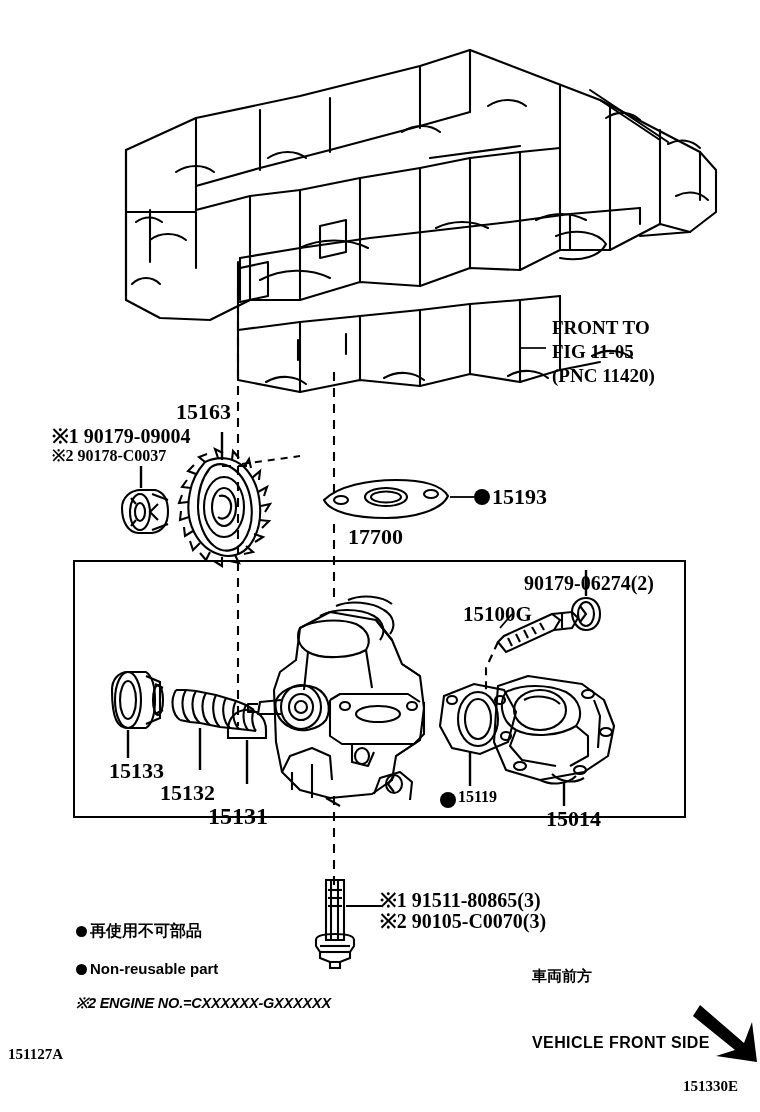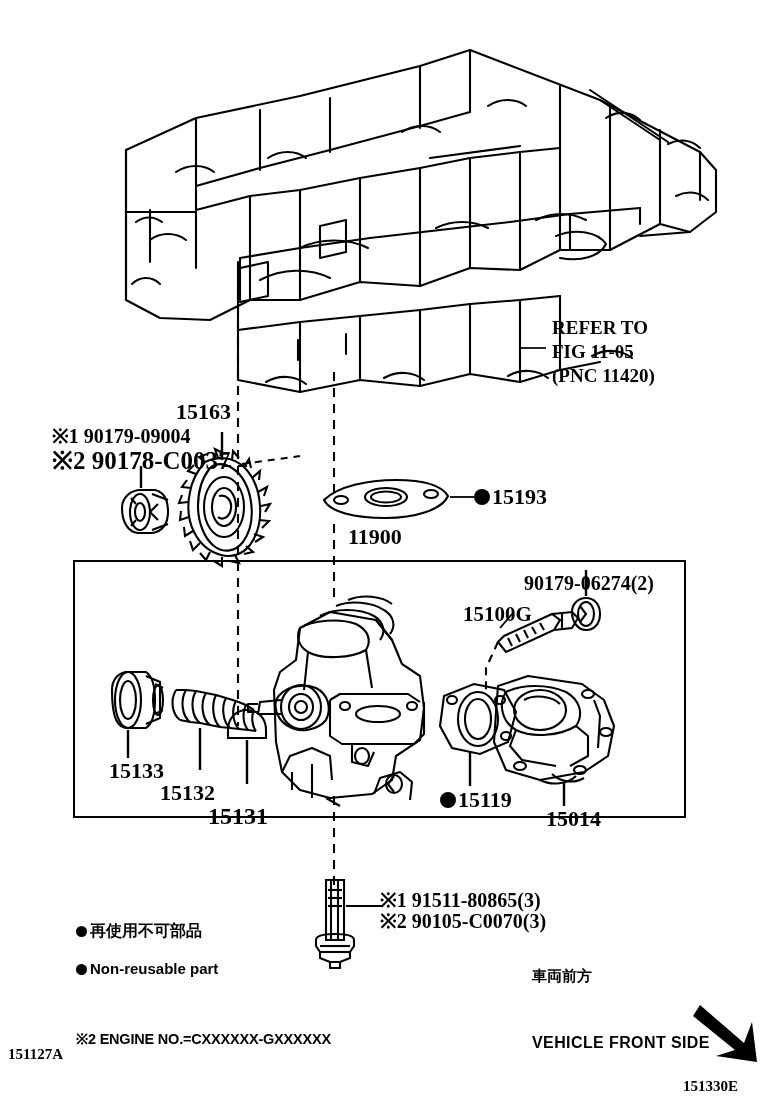--- a/index.html
+++ b/index.html
@@ -316,52 +316,52 @@
       <path d="M320,946 L350,946"></path>
       <path d="M330,962 L330,968 L340,968 L340,962"></path>
     </g>
     <path class="ln" stroke-width="1.8" d="M346,906 L382,906"></path>
 
     <path class="fl" d="M700,1005 L744,1043 L752,1022 L757,1062 L716,1056 L735,1050 L693,1016 Z"></path>
   </svg>
 
   <div class="boxframe" style="left:73px;top:560px;width:613px;height:258px;"></div>
 
-  <div class="refblock" style="left:552px;top:316px;"><span>REFER TO</span>
+  <div class="refblock" style="left:552px;top:316px;"><span>FRONT TO</span>
 <span>FIG 11-05</span>
 <span>(PNC 11420)</span></div>
 
   <div class="lbl pn" style="left:52px;top:426px;font-size:20px;">※1 90179-09004</div>
-  <div class="lbl pn" style="left:52px;top:448px;font-size:25px;">※2 90178-C0037</div>
+  <div class="lbl pn" style="left:52px;top:448px;font-size:16px;">※2 90178-C0037</div>
 
   <div class="lbl pn" style="left:176px;top:401px;font-size:22px;">15163</div>
 
   <div class="lbl pn" style="left:492px;top:486px;font-size:22px;">15193</div>
 
-  <div class="lbl pn" style="left:348px;top:526px;font-size:22px;">11900</div>
+  <div class="lbl pn" style="left:348px;top:526px;font-size:22px;">17700</div>
 
   <div class="lbl pn" style="left:524px;top:573px;font-size:20px;">90179-06274(2)</div>
 
   <div class="lbl pn" style="left:463px;top:604px;font-size:21px;">15100G</div>
 
-  <div class="lbl pn" style="left:458px;top:789px;font-size:22px;">15119</div>
+  <div class="lbl pn" style="left:458px;top:789px;font-size:16px;">15119</div>
 
   <div class="lbl pn" style="left:546px;top:808px;font-size:22px;">15014</div>
 
   <div class="lbl pn" style="left:109px;top:760px;font-size:22px;">15133</div>
   <div class="lbl pn" style="left:160px;top:782px;font-size:22px;">15132</div>
   <div class="lbl pn" style="left:208px;top:804px;font-size:24px;">15131</div>
 
   <div class="lbl pn" style="left:380px;top:890px;font-size:20px;">※1 91511-80865(3)</div>
   <div class="lbl pn" style="left:380px;top:911px;font-size:20px;">※2 90105-C0070(3)</div>
 
   <div class="legend jp" style="left:76px;top:921px;font-size:16px;"><span class="bullet"></span><span>再使用不可部品</span></div>
   <div class="legend" style="left:76px;top:960px;font-size:15px;"><span class="bullet"></span><span>Non-reusable part</span></div>
 
-  <div class="note-line" style="left:76px;top:1028px;">※2 ENGINE NO.=CXXXXXX-GXXXXXX</div>
+  <div class="note-line" style="left:76px;top:992px;font-style:italic;">※2 ENGINE NO.=CXXXXXX-GXXXXXX</div>
 
   <div class="frontside jp" style="left:532px;top:967px;font-size:15px;">車両前方</div>
   <div class="frontside" style="left:532px;top:1034px;font-size:16px;letter-spacing:0.4px;">VEHICLE FRONT SIDE</div>
 
   <div class="codeL" style="left:8px;top:1046px;">151127A</div>
   <div class="codeR" style="left:683px;top:1078px;">151330E</div>
 
 </div>
 
 </body></html>

